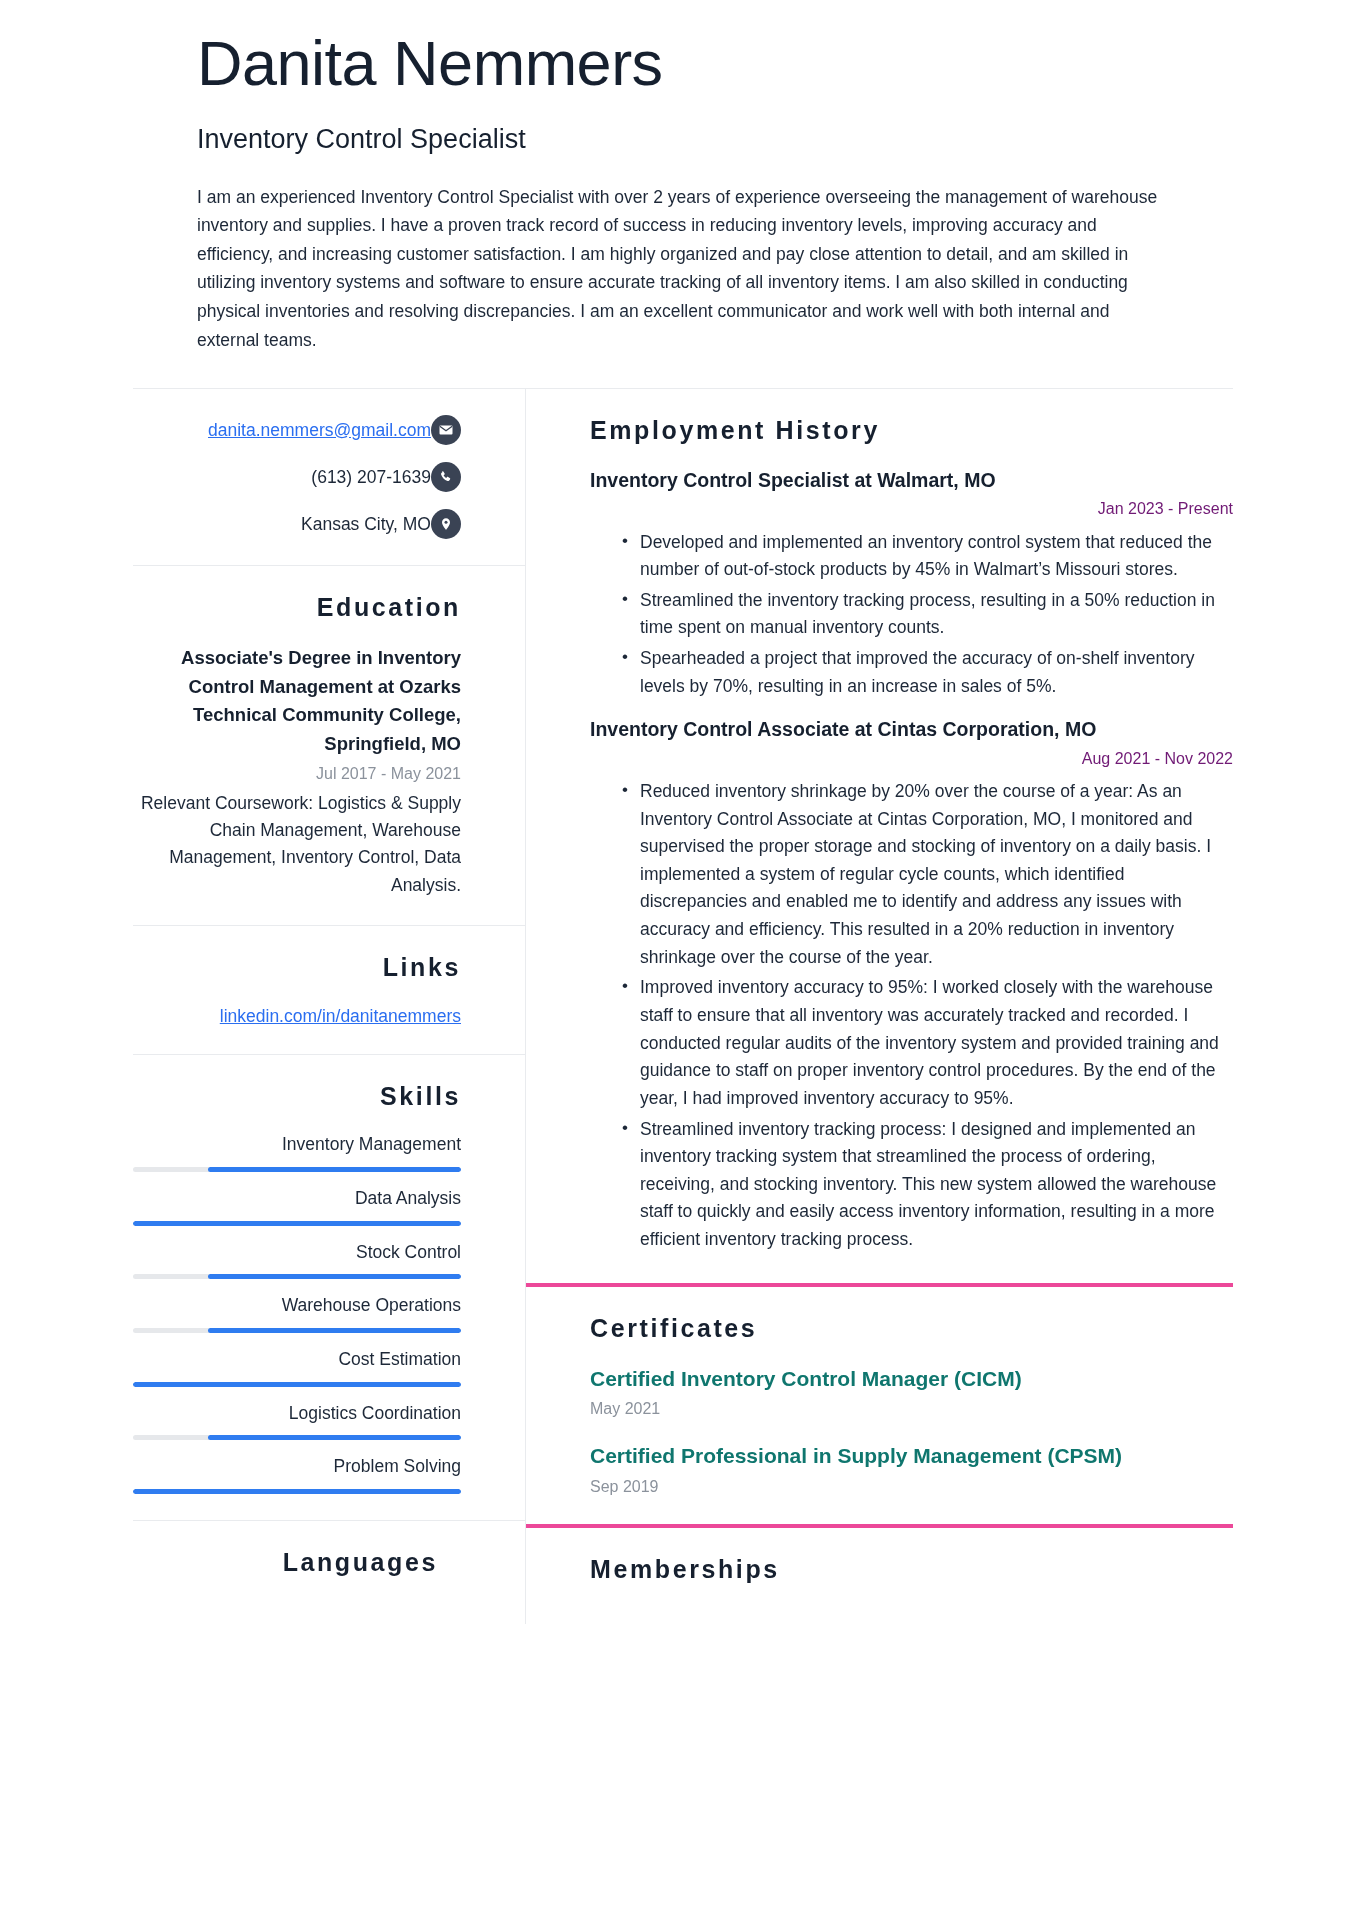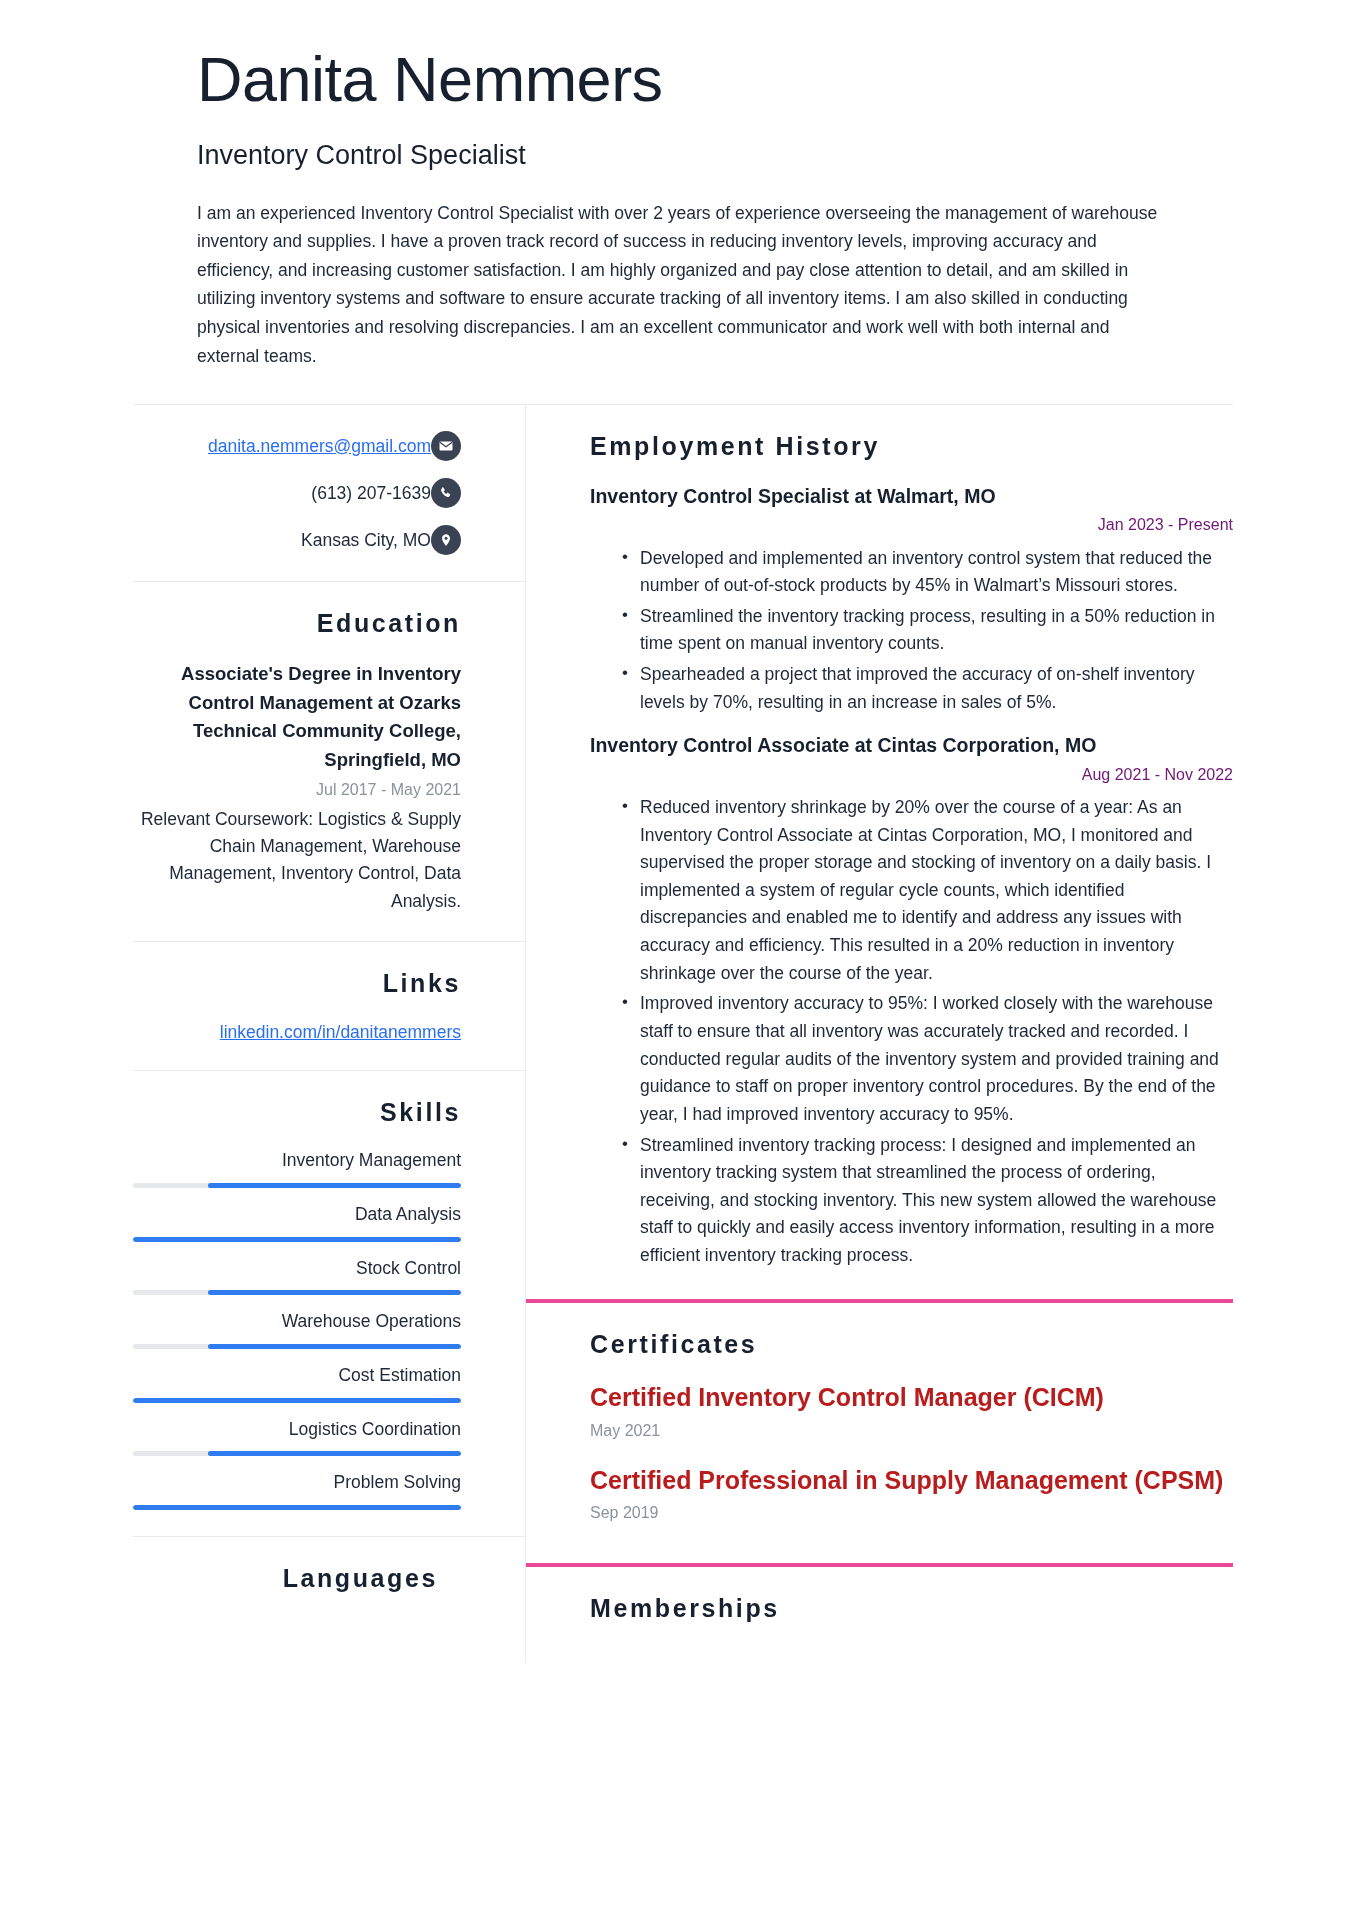--- a/index.html
+++ b/index.html
@@ -15,21 +15,21 @@
   .page {
     width: 1100px;
     margin: 0 auto;
     position: relative;
     min-height: 1931px;
     padding: 0;
   }
 
   
   .header {
-    padding: 44px 64px 0 64px;
+    padding: 28px 64px 0 64px;
   }
   .full-name {
     font-size: 63px;
     font-weight: 400;
     line-height: 1.12;
     letter-spacing: -0.5px;
     color: #16202f;
   }
   .job-title {
     font-size: 27px;
@@ -201,25 +201,25 @@
   .bullets li:before {
     content: "\2022";
     position: absolute;
     left: 0;
     top: -1px;
     color: #1d2838;
     font-size: 17px;
   }
 
   .cert { margin-bottom: 22px; }
-  .cert:last-child { margin-bottom: 12px; }
+  .cert:last-child { margin-bottom: 0; }
   .cert-name {
-    font-size: 25px;
+    font-size: 21px;
     font-weight: 700;
-    color: #b91c1c;
+    color: #0f766e;
     line-height: 1.35;
   }
   .cert-date {
     font-size: 16px;
     color: #8b929c;
     margin-top: 4px;
     line-height: 1.45;
   }
   .bottom-left {
     width: 393px;

